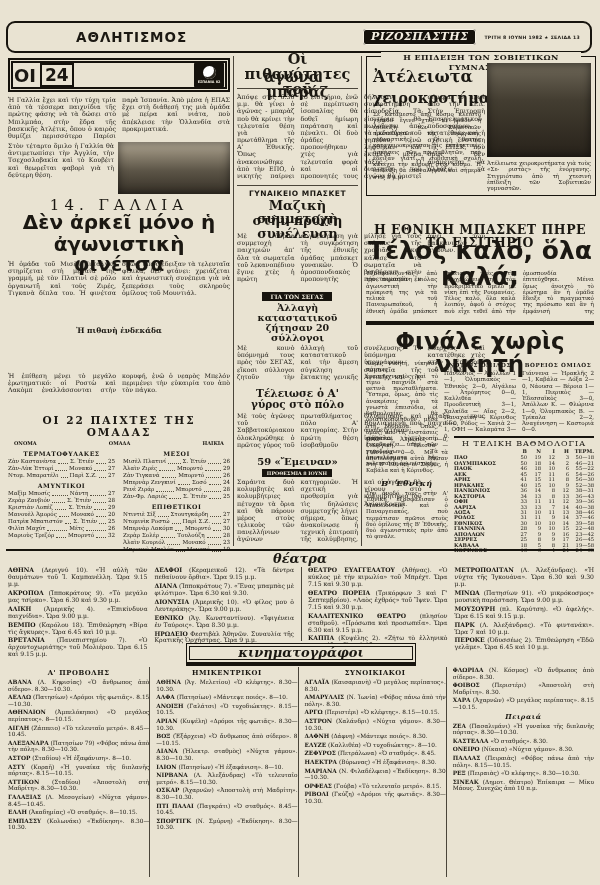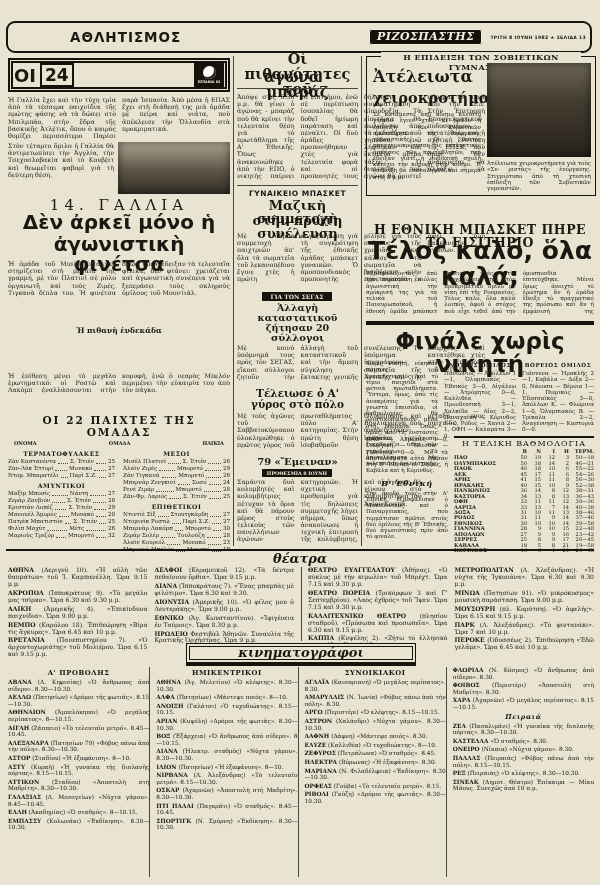--- a/index.html
+++ b/index.html
@@ -8,21 +8,21 @@
   .abs{position:absolute}
   .sans{font-family:"DejaVu Sans",sans-serif}
   .small{font-size:6.3px;line-height:1.14;text-align:justify}
   .tiny{font-size:5.6px;line-height:1.12;text-align:justify}
   .c2{column-count:2;column-gap:6px}
   .c3{column-count:3;column-gap:7px}
   .rule-v{width:1px;background:#4a453a}
   .rule-h{height:1px;background:#4a453a}
   
   .masthead{left:6px;top:21px;width:586px;height:32px;border:2px solid #17140e;border-radius:9px;
-            display:flex;align-items:center;justify-content:space-between;padding:0 4px;box-sizing:border-box}
+            display:flex;align-items:center;justify-content:space-between;padding:0 10px;box-sizing:border-box}
   .mh-title{font-weight:bold;font-size:13.5px;letter-spacing:1px;margin-left:58px}
   .mh-right{display:flex;align-items:center;gap:8px}
   .logo{background:#15120c;color:#f4efe2;font-style:italic;font-weight:bold;font-size:11px;
         padding:1px 8px 2px;border-radius:3px;box-shadow:inset 0 0 0 1px #f4efe2;letter-spacing:.5px}
   .dateline{font-size:4.6px;font-weight:bold;letter-spacing:.3px}
   
   .mbanner{left:8px;top:58px;width:222px;height:34px;border:2px solid #15120c;box-shadow:0 0 0 1px #e9e3d2 inset,0 0 0 3px #15120c inset;
            display:flex;align-items:center;gap:4px;padding:0 4px;box-sizing:border-box;background:#e9e3d2}
   .mb-oi{font-weight:bold;font-size:18px}
   .mb-num{font-weight:bold;font-size:17px;border:2px solid #15120c;padding:0 3px}
@@ -297,21 +297,21 @@
 <div class="abs headline" style="left:237px;top:303px;width:121px;font-size:9.5px">Ἀλλαγὴ</div>
 <div class="abs headline" style="left:237px;top:313px;width:121px;font-size:9.5px">καταστατικοῦ</div>
 <div class="abs headline" style="left:237px;top:323px;width:121px;font-size:9.5px">ζήτησαν 20</div>
 <div class="abs headline" style="left:237px;top:333px;width:121px;font-size:10px">σύλλογοι</div>
 <div class="abs small c2" style="left:237px;top:344px;width:121px;height:40px">Μὲ κοινὸ ὑπόμνημά τους πρὸς τὸν ΣΕΓΑΣ, εἴκοσι σύλλογοι ζητοῦν τὴν ἀλλαγὴ τοῦ καταστατικοῦ καὶ τὴν ἄμεση σύγκληση ἔκτακτης γενικῆς συνέλευσης. Τὸ ὑπόμνημα ὑπογράφουν σωματεῖα τῆς Ἀττικῆς καὶ τῆς ἐπαρχίας καὶ κατατέθηκε χτὲς στὴν Ἐπιτροπὴ τοῦ ΣΕΓΑΣ.</div>
 
 <div class="abs headline" style="left:237px;top:388px;width:121px;font-size:10.5px">Τέλειωσε ὁ Α'</div>
 <div class="abs headline" style="left:237px;top:399px;width:121px;font-size:10.5px">γύρος στὸ πόλο</div>
 <div class="abs small c2" style="left:237px;top:412px;width:121px;height:42px">Μὲ τοὺς ἀγῶνες τοῦ Σαββατοκύριακου ὁλοκληρώθηκε ὁ πρῶτος γύρος τοῦ πρωταθλήματος πόλο Α' κατηγορίας. Στὴν πρώτη θέση ἰσοβαθμοῦν Ὀλυμπιακὸς καὶ Βουλιαγμένη, ποὺ ἀναδείχτηκαν ἰσόπαλοι στὸ μεταξύ τους παιχνίδι.</div>
 
-<div class="abs headline" style="left:237px;top:457px;width:121px;font-size:10px">79 «Ἔμειναν»</div>
+<div class="abs headline" style="left:237px;top:457px;width:121px;font-size:10px">59 «Ἔμειναν»</div>
 <div class="abs blacklabel" style="left:262px;top:469px;width:70px;font-size:4.8px;padding:1px 0">ΠΡΟΘΕΣΜΙΑ 8 ΙΟΥΝΗ</div>
 <div class="abs small c2" style="left:237px;top:478px;width:121px;height:68px">Σαράντα δυὸ κολυμβητὲς καὶ κολυμβήτριες πέτυχαν τὰ ὅρια καὶ θὰ πάρουν μέρος στοὺς τελικοὺς τῶν πανελλήνιων ἀγώνων κατηγοριῶν. Ἡ σχετικὴ προθεσμία γιὰ τὶς δηλώσεις συμμετοχῆς λήγει σήμερα, ὅπως ἀνακοίνωσε ἡ τεχνικὴ ἐπιτροπὴ τῆς κολύμβησης, καὶ οἱ ἀγῶνες θὰ γίνουν στὸ κολυμβητήριο τοῦ Ἁγίου Κοσμᾶ.</div>
 
 <div class="abs" style="left:366px;top:56px;width:228px;height:138px;border:1.5px solid #17140e">
   <div class="kicker" style="position:absolute;left:14px;top:-5px;width:200px;background:#e9e3d2;font-size:8px">Η ΕΠΙΔΕΙΞΗ ΤΩΝ ΣΟΒΙΕΤΙΚΩΝ ΓΥΜΝΑΣΤΩΝ</div>
   <div style="position:absolute;left:6px;top:10px;width:108px;font-weight:bold;font-size:16px">Ἀτέλειωτα</div>
   <div style="position:absolute;left:6px;top:32px;width:108px;font-weight:bold;font-size:14.5px">χειροκροτήματα</div>
   <div class="tiny" style="position:absolute;left:6px;top:54px;width:108px;height:78px">Σὲ κατάμεστο ἀπὸ κόσμο κλειστὸ γήπεδο ἔγινε χτὲς τὸ βράδυ ἡ ἐπίδειξη τῶν Σοβιετικῶν πρωταθλητῶν τῆς ἐνόργανης γυμναστικῆς. Οἱ θεατὲς καταχειροκρότησαν τὶς ἐκπληκτικὲς ἀσκήσεις τῶν πρωταθλητῶν, ποὺ ἔδειξαν γιατί ἡ σοβιετικὴ σχολὴ κατέχει τὴν κορυφὴ στὸν κόσμο. Ἡ ἐπίδειξη θὰ ἐπαναληφθεῖ καὶ σήμερα στὶς 8 μ.μ.</div>
   <div class="photo-dark" style="position:absolute;right:4px;top:6px;width:104px;height:94px"></div>
   <div class="tiny" style="position:absolute;right:4px;top:103px;width:104px;height:30px">Ἀτέλειωτα χειροκροτήματα γιὰ τοὺς «Σε- ριστὰς» τῆς ἐνόργανης. Στιγμιότυπο ἀπὸ τὴ χτεσινὴ ἐπίδειξη τῶν Σοβιετικῶν γυμναστῶν.</div>

